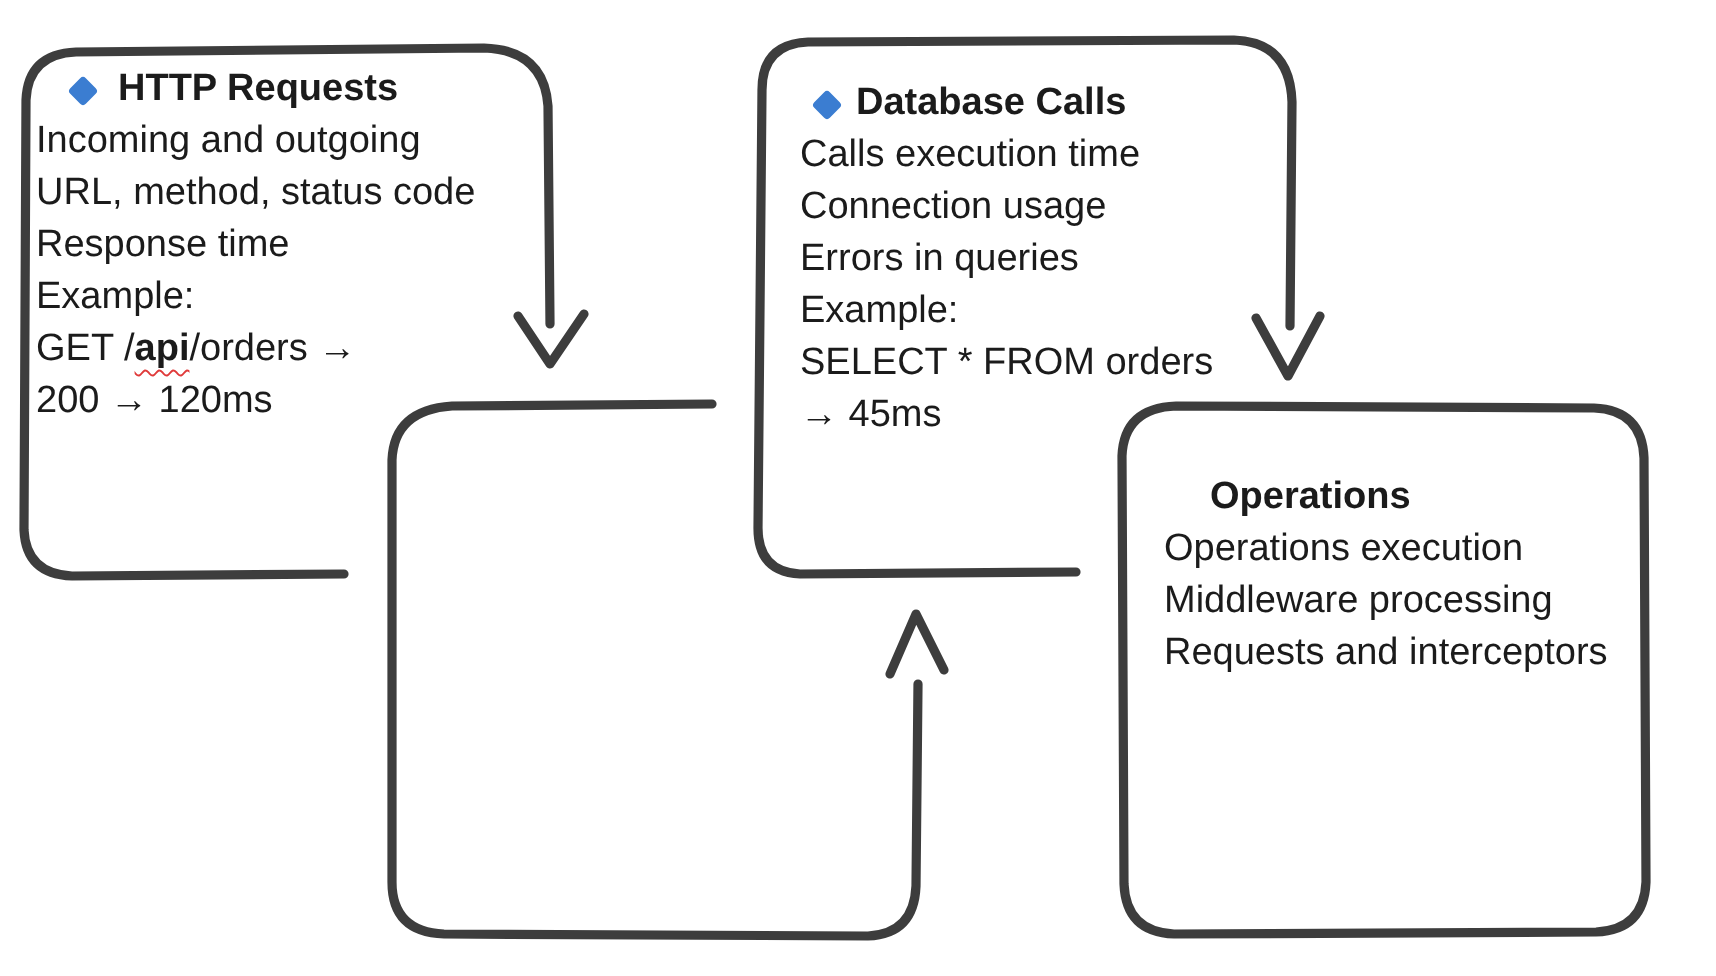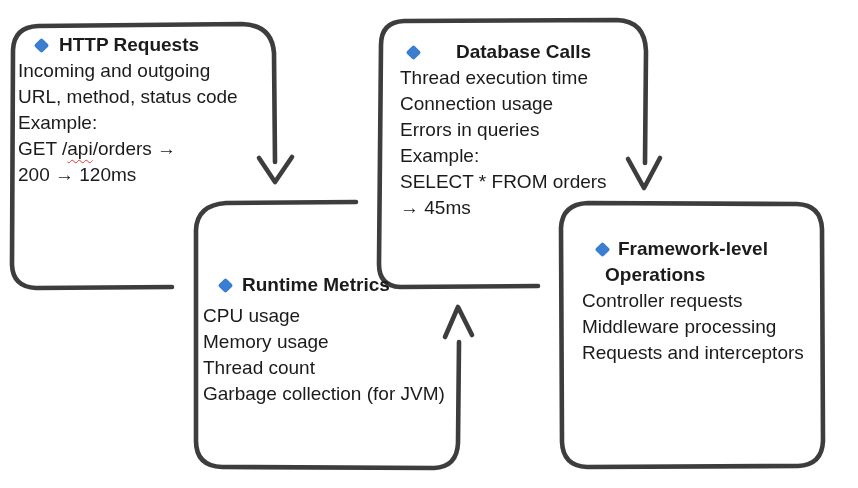--- a/index.html
+++ b/index.html
@@ -46,26 +46,27 @@
     border-radius: 2px;
   }
   .title-label { font-weight: bold; }
   .line { white-space: nowrap; }
   .squiggle {
     text-decoration-line: underline;
     text-decoration-style: wavy;
     text-decoration-color: var(--squiggle_color, #e03a3a);
     text-decoration-thickness: 1px;
     text-underline-offset: 4px;
+    font-weight: bold;
   }
   
   #box-http     { left: 18px;  top: 32px;  }
   #box-http .title-row     { padding-left: 18px; gap: 12px; }
   #box-db       { left: 400px; top: 39px;  }
-  #box-db .title-row       { padding-left: 8px;  gap: 37px; }
+  #box-db .title-row       { padding-left: 8px;  gap: 9px; }
   #box-runtime  { left: 203px; top: 272px; }
   #box-runtime .title-row  { padding-left: 17px; gap: 11px; margin-bottom: 5px; }
   #box-framework { left: 582px; top: 236px; }
   #box-framework .title-row { padding-left: 15px; gap: 10px; }
   #box-framework .title-line2 { font-weight: bold; margin-left: 23px; }
 </style>
 </head>
 <body>
 
 <div class="canvas">
@@ -85,60 +86,45 @@
   </svg>
 
   <div class="box-text" id="box-http">
     <div class="title-row">
       <span class="diamond"></span>
       <span class="title-label">HTTP Requests</span>
     </div>
     <div>
         <div class="line">Incoming and outgoing</div>
         <div class="line">URL, method, status code</div>
+        <div class="line">Response time</div>
         <div class="line">Example:</div>
       </div>
     <div class="line"><span>GET /</span><span class="squiggle">api</span><span>/orders →</span></div>
     <div class="line">200 → 120ms</div>
   </div>
 
   <div class="box-text" id="box-db">
     <div class="title-row">
       <span class="diamond"></span>
       <span class="title-label">Database Calls</span>
     </div>
     <div>
-        <div class="line">Thread execution time</div>
+        <div class="line">Calls execution time</div>
         <div class="line">Connection usage</div>
         <div class="line">Errors in queries</div>
         <div class="line">Example:</div>
         <div class="line">SELECT * FROM orders</div>
         <div class="line">→ 45ms</div>
       </div>
   </div>
 
-  <div class="box-text" id="box-runtime">
-    <div class="title-row">
-      <span class="diamond"></span>
-      <span class="title-label">Runtime Metrics</span>
-    </div>
-    <div>
-        <div class="line">CPU usage</div>
-        <div class="line">Memory usage</div>
-        <div class="line">Thread count</div>
-        <div class="line">Garbage collection (for JVM)</div>
-      </div>
-  </div>
 
   <div class="box-text" id="box-framework">
-    <div class="title-row">
-      <span class="diamond"></span>
-      <span class="title-label">Framework-level</span>
-    </div>
     <div class="line title-line2">Operations</div>
     <div>
-        <div class="line">Controller requests</div>
+        <div class="line">Operations execution</div>
         <div class="line">Middleware processing</div>
         <div class="line">Requests and interceptors</div>
       </div>
   </div>
 
 </div>
 
 </body></html>

